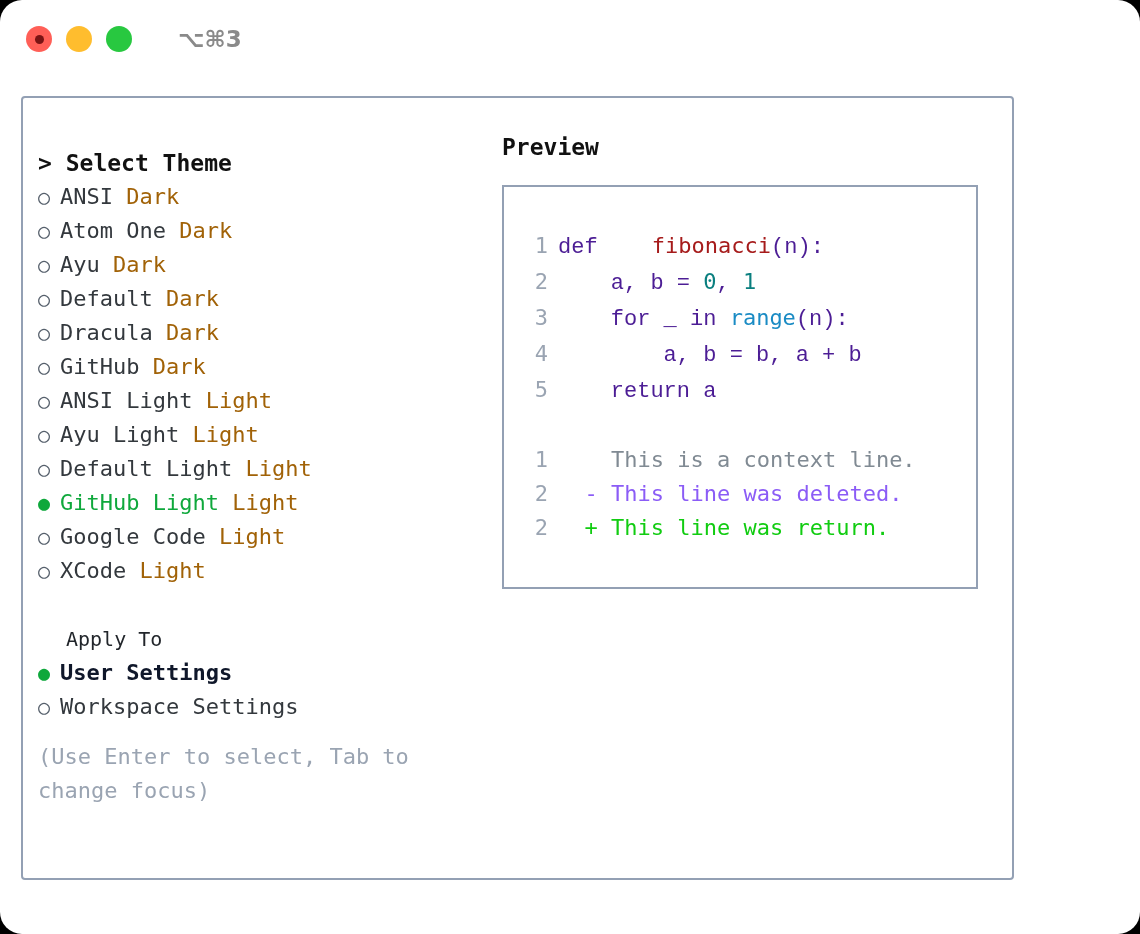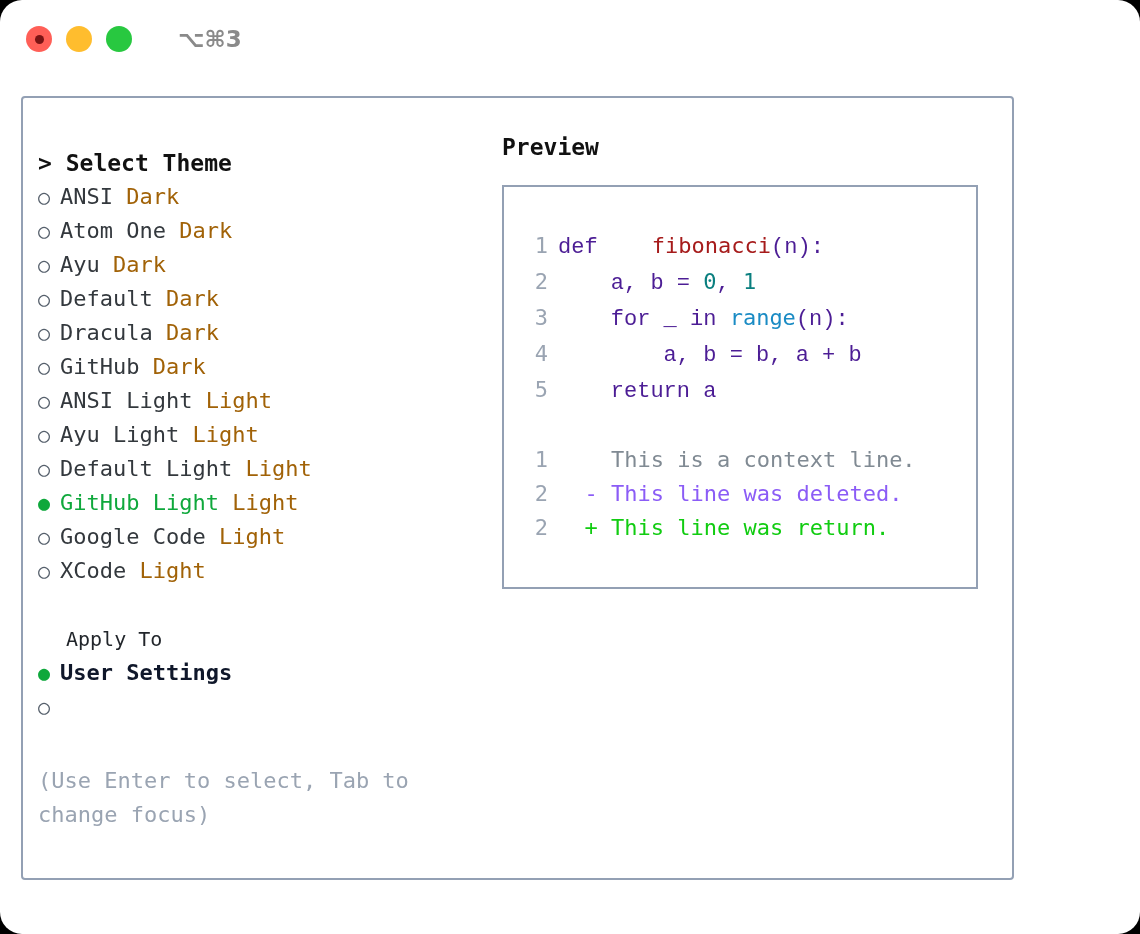--- a/index.html
+++ b/index.html
@@ -113,21 +113,21 @@
     display: flex;
     align-items: baseline;
     font-size: 22px;
     line-height: 34px;
     white-space: pre;
   }
   .apply-label { color: #33383d; }
   .apply-row.selected .apply-label { color: #0f172a; font-weight: bold; }
 
   .hint {
-    margin-top: 40px;
+    margin-top: 16px;
     font-size: 22px;
     line-height: 34px;
     color: #9aa4b2;
     width: 400px;
   }
 
   .spacer-line { height: 34px; }
 
   
   .right-col {
@@ -202,21 +202,21 @@
             <div class="theme-row"><span class="marker">○</span><span class="theme-name">Google Code </span><span class="theme-kind">Light</span></div>
             <div class="theme-row"><span class="marker">○</span><span class="theme-name">XCode </span><span class="theme-kind">Light</span></div>
           </div>
 
         <div class="spacer-line"></div>
 
         <div class="apply-heading">Apply To</div>
 
         <div id="apply-list">
             <div class="apply-row selected"><span class="marker on">●</span><span class="apply-label">User Settings</span></div>
-            <div class="apply-row"><span class="marker">○</span></div>
+            <div class="apply-row"><span class="marker">○</span><span class="apply-label">Workspace Settings</span></div>
           </div>
 
         <div class="hint">(Use Enter to select, Tab to change focus)</div>
       </div>
 
       <div class="right-col">
         <div class="col-heading">Preview</div>
 
         <div class="preview-box">
           <div id="code-block">

